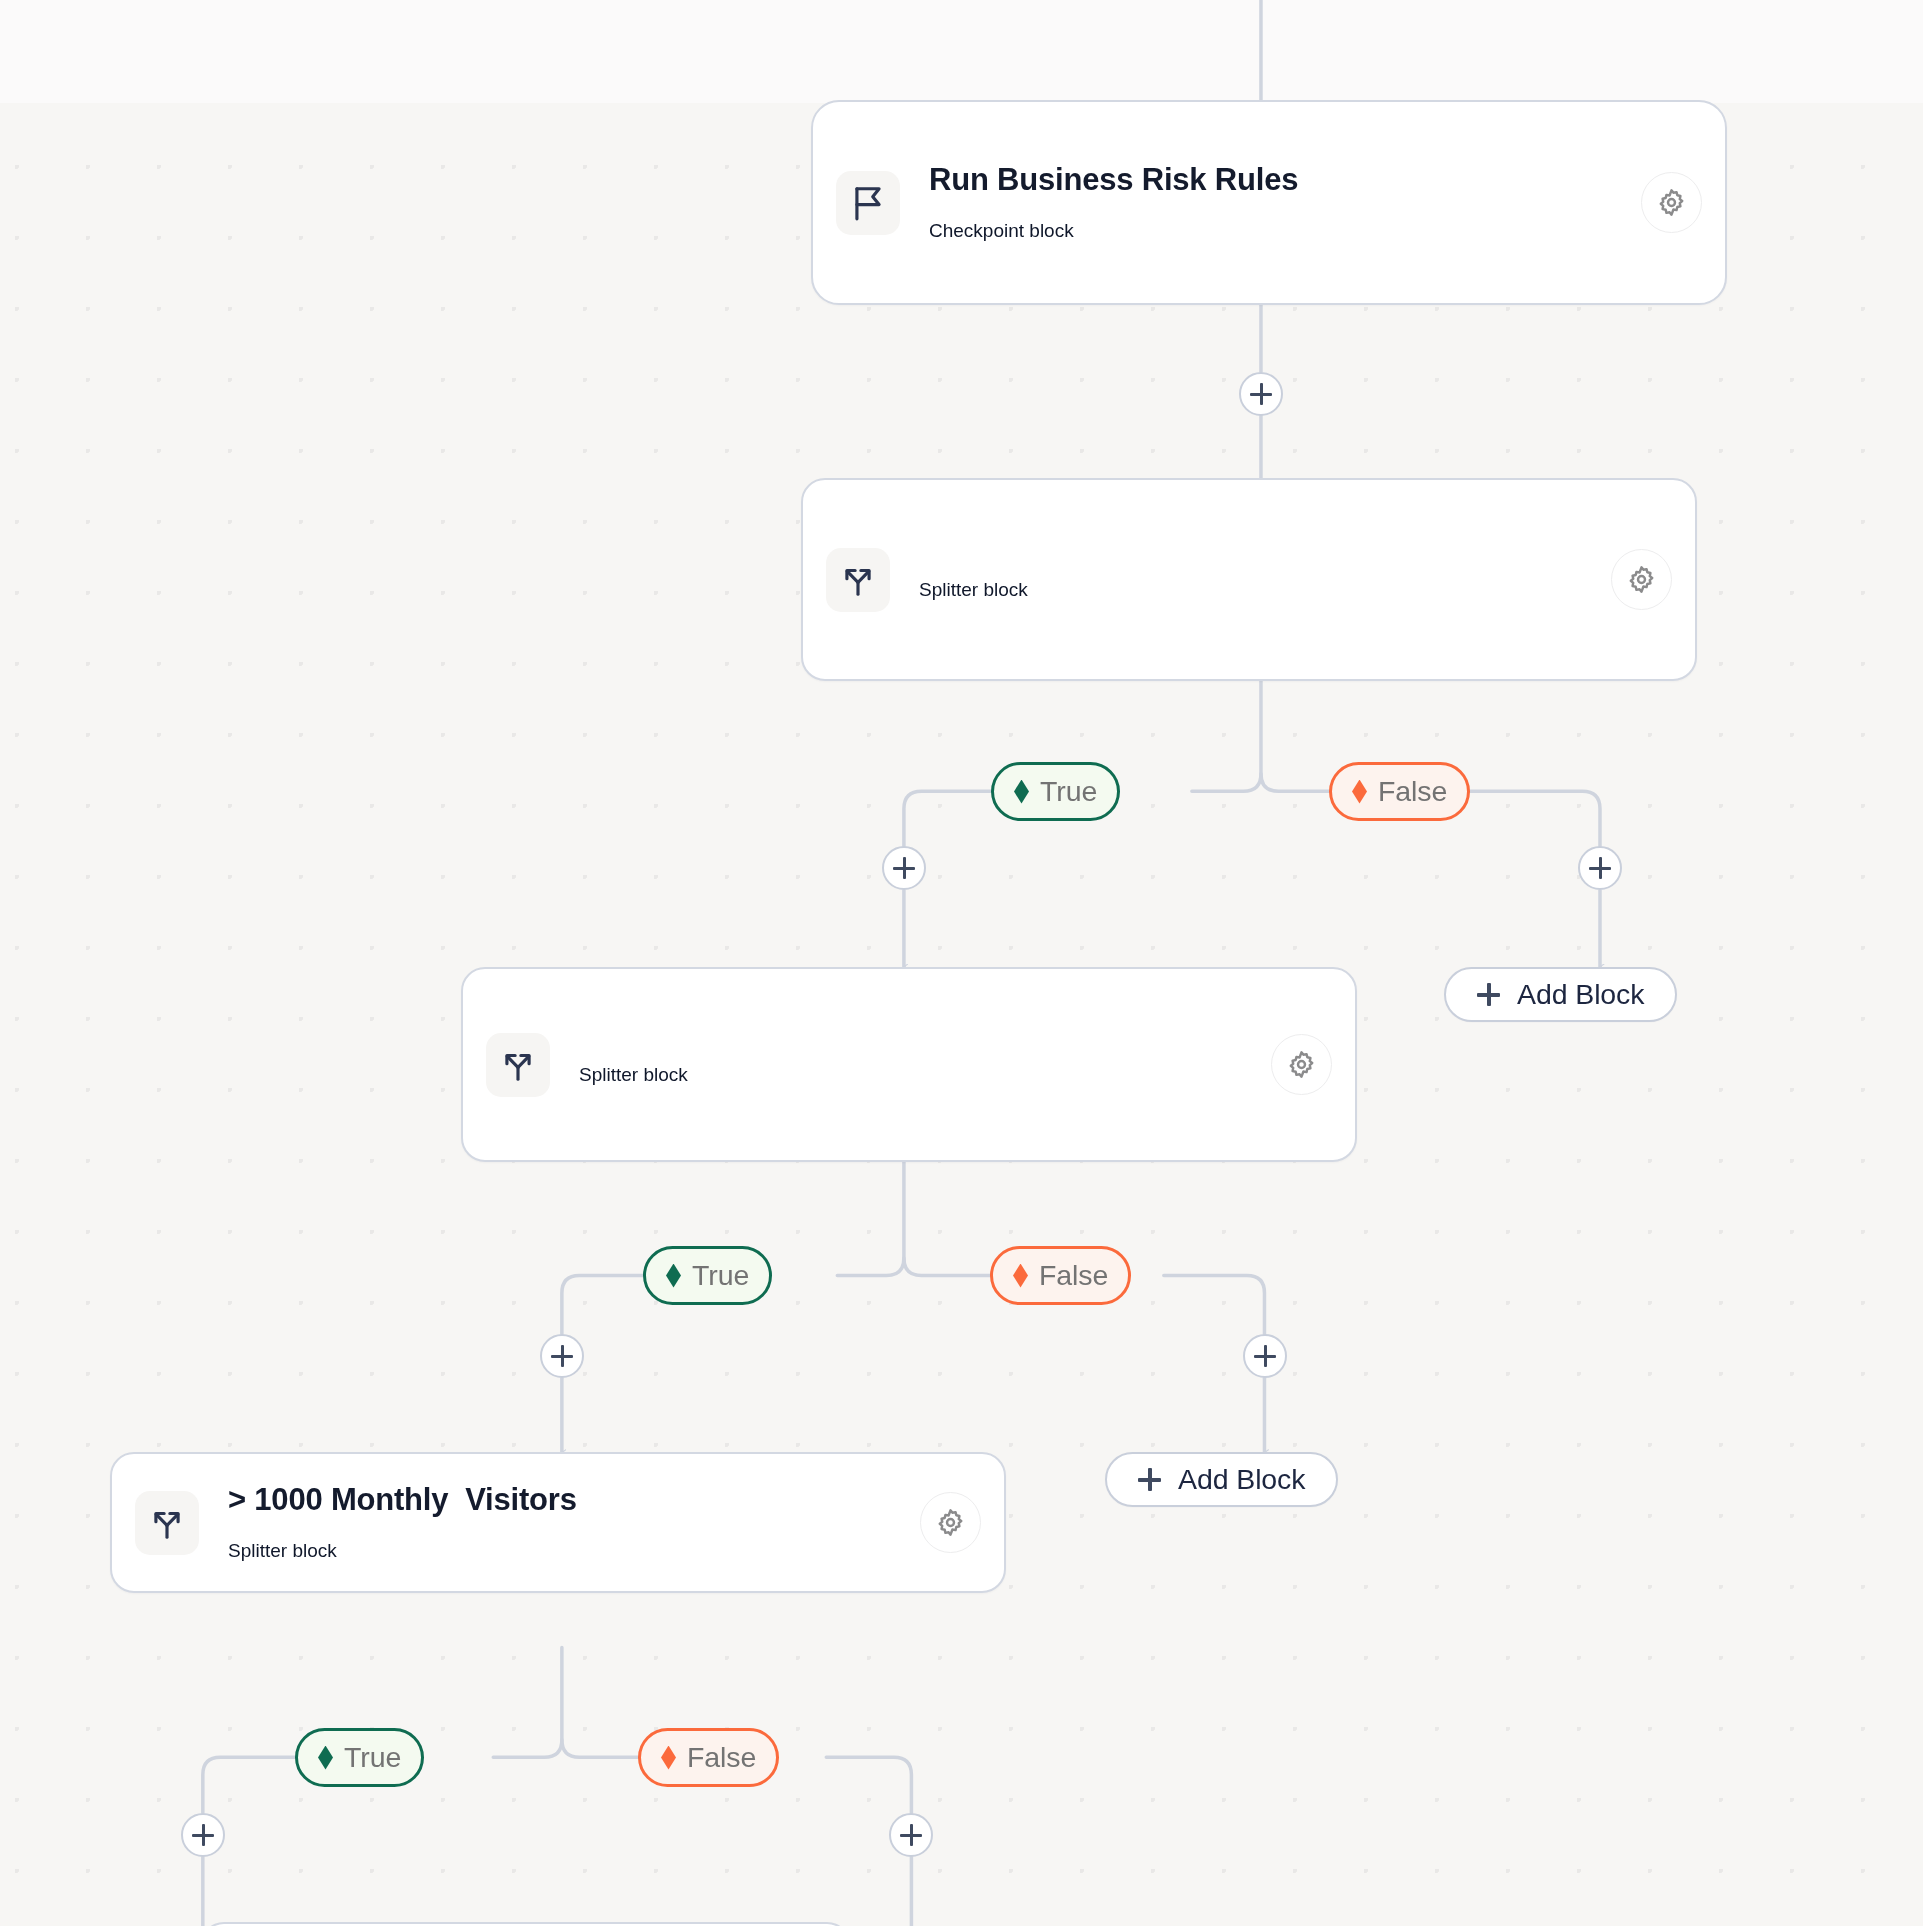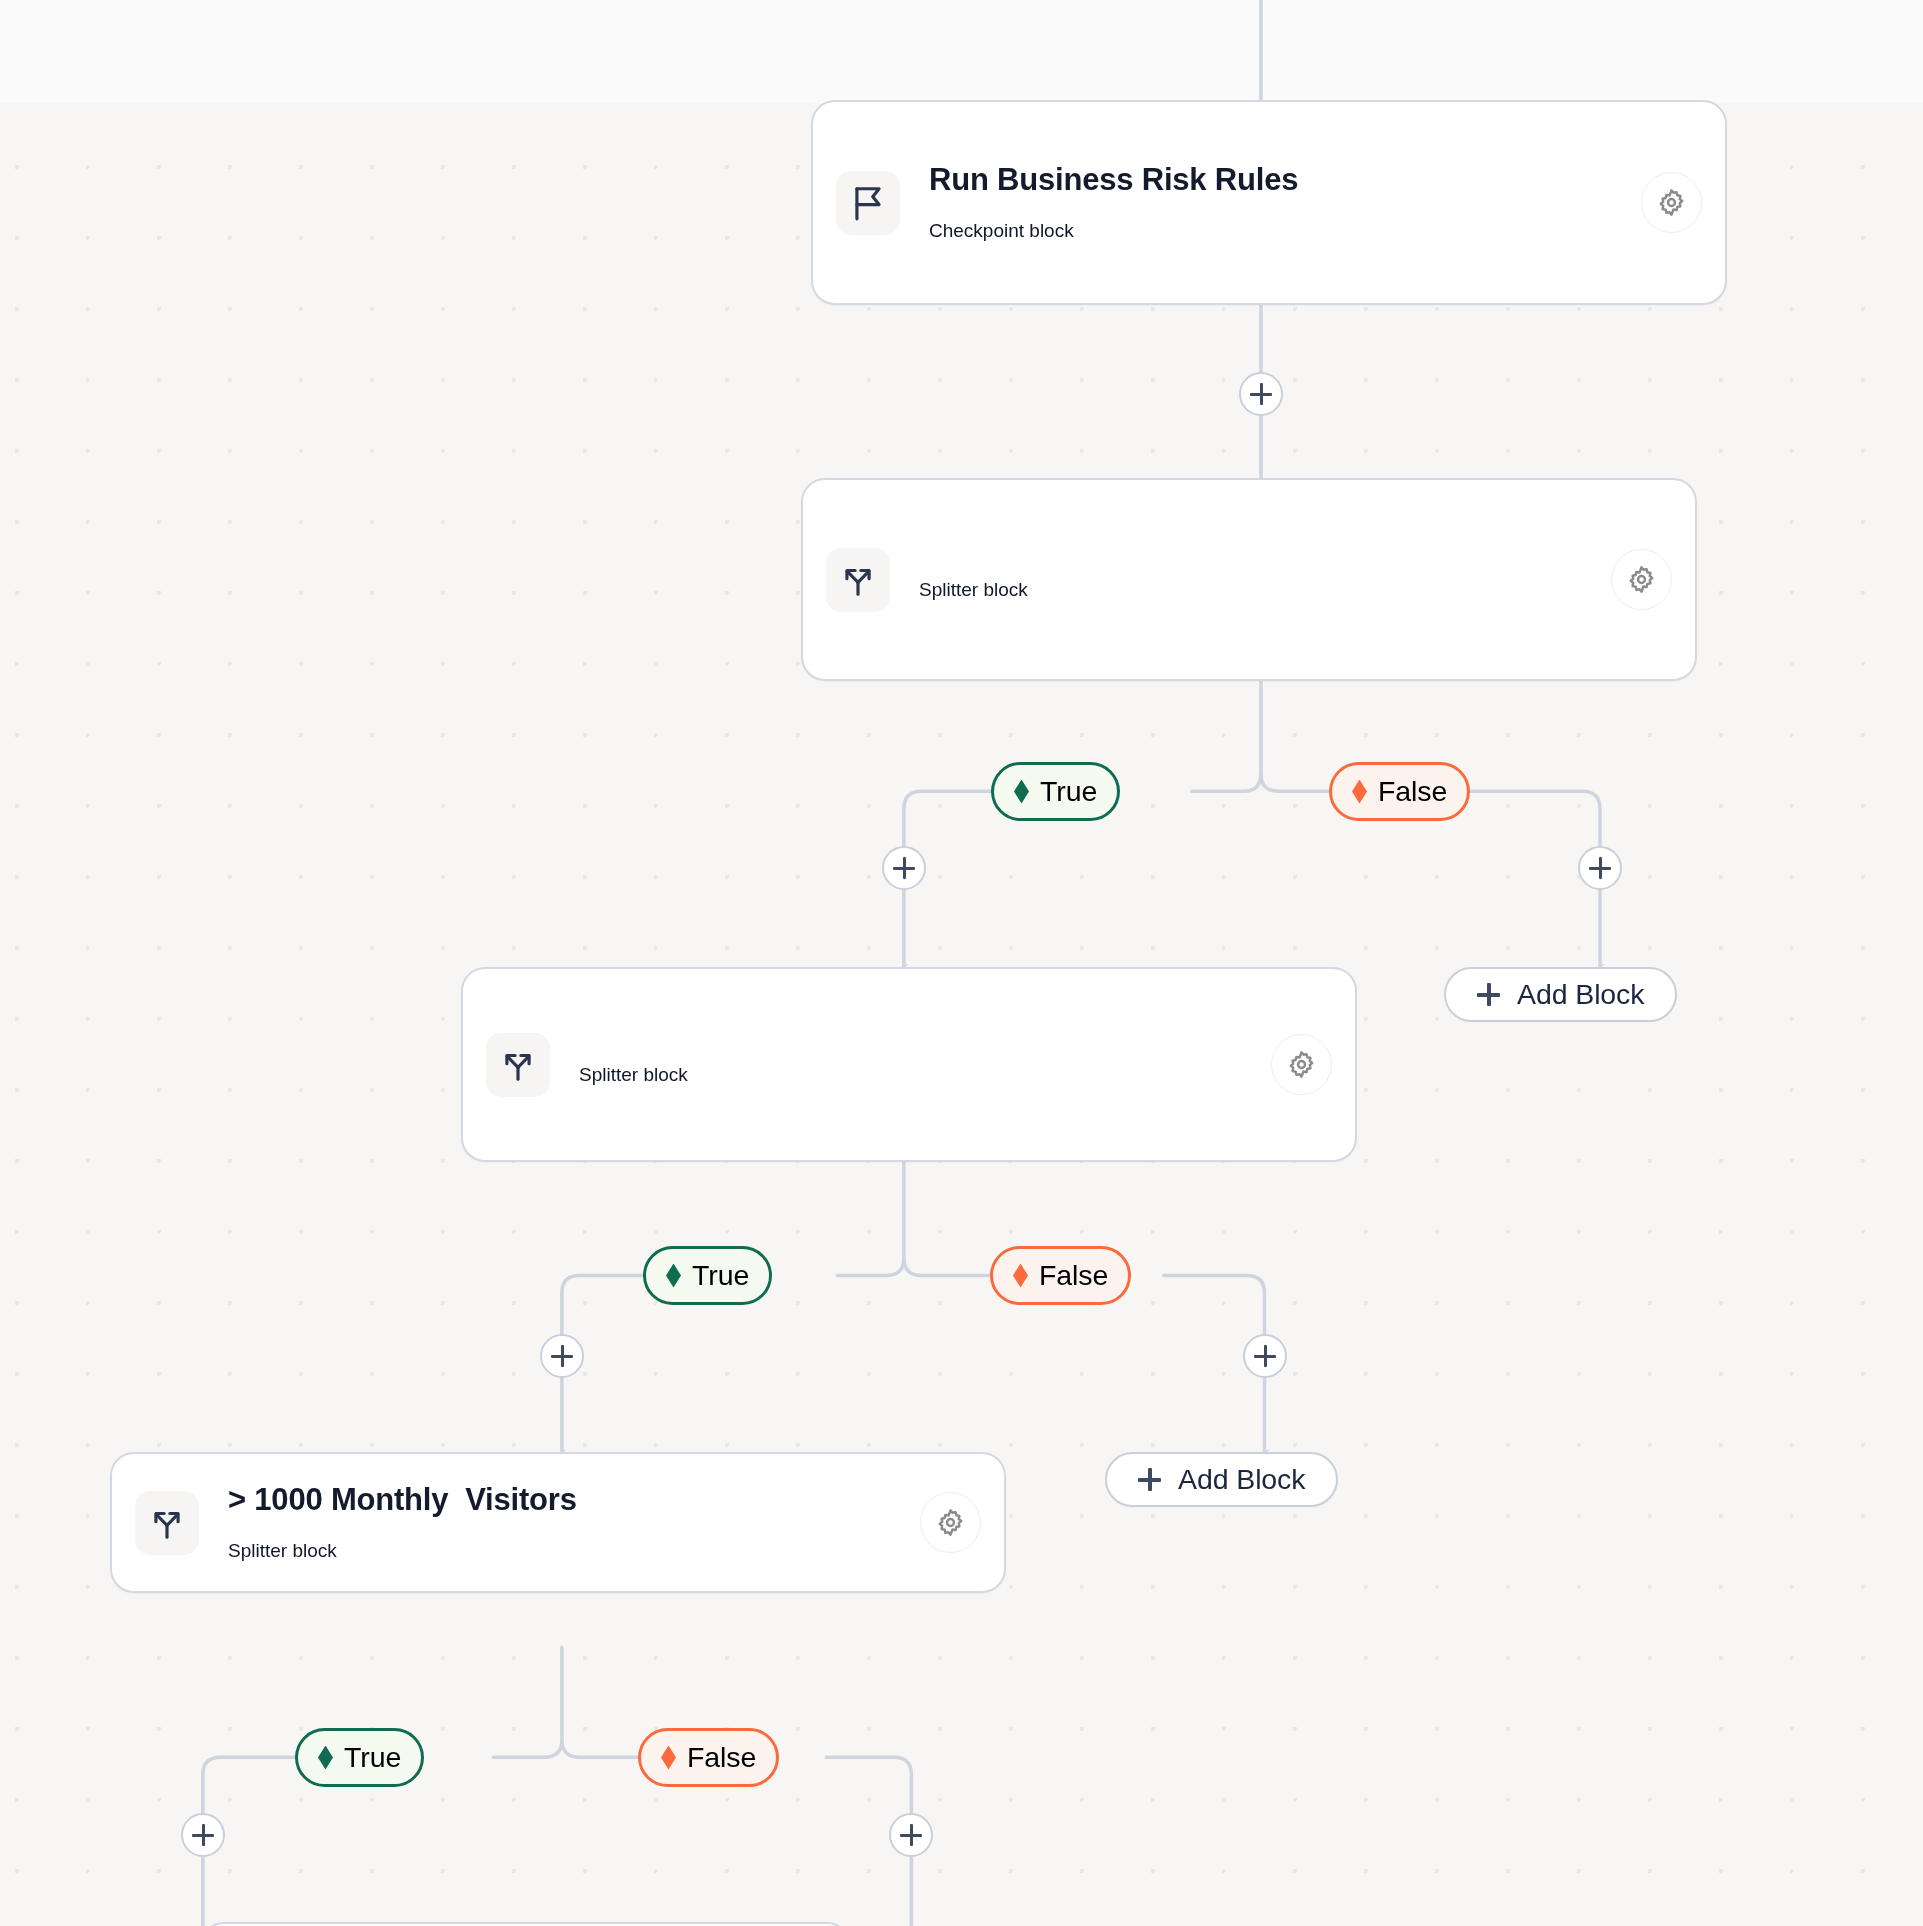--- a/index.html
+++ b/index.html
@@ -94,21 +94,21 @@
     border-radius: 29.5px;
     border: 3px solid;
     display: flex;
     align-items: center;
     justify-content: center;
     gap: 11px;
     padding: 0 20px;
     font-size: 28.5px;
     font-weight: 500;
     letter-spacing: -0.1px;
-    color: #000000;
+    color: #737373;
     white-space: nowrap;
     cursor: pointer;
   }
   .pill.true  { border-color: #0f6c51; background: #f4faf0; }
   .pill.false { border-color: #fb6a3c; background: #fdf3ee; }
   .pill .dia {
     width: 15px; height: 24px; flex: 0 0 15px;
     clip-path: polygon(50% 0, 100% 50%, 50% 100%, 0 50%);
   }
   .pill.true  .dia { background: #0f6c51; }
@@ -219,21 +219,21 @@
       <path d="M1122 3474 Q1122 3509 1157 3509 L1280 3509"></path>
 
       <path d="M596 3509 L440 3509 Q405 3509 405 3544 L405 3620"></path>
       <path d="M405 3708 L405 3846"></path>
 
       <path d="M1650 3509 L1785 3509 Q1820 3509 1820 3544 L1820 3620"></path>
       <path d="M1820 3708 L1820 3846"></path>
     </g>
   </svg>
 
-  <div class="block" style="left:811px; top:100px; width:916px; height:205px;">
+  <div class="block" style="left:811px; top:100px; width:916px; height:205px;border-radius:28px;">
     <div class="block-icon">
       <svg width="38" height="38" viewBox="0 0 24 24" fill="none" stroke="#2b3550" stroke-width="2" stroke-linecap="round" stroke-linejoin="round">
         <path d="M5 22V3"></path>
         <path d="M5 3h14l-4 5 4 5H5"></path>
       </svg>
     </div>
     <div class="block-text">
       <div class="block-title">Run Business Risk Rules</div>
       <div class="block-subtitle">Checkpoint block</div>
     </div>

